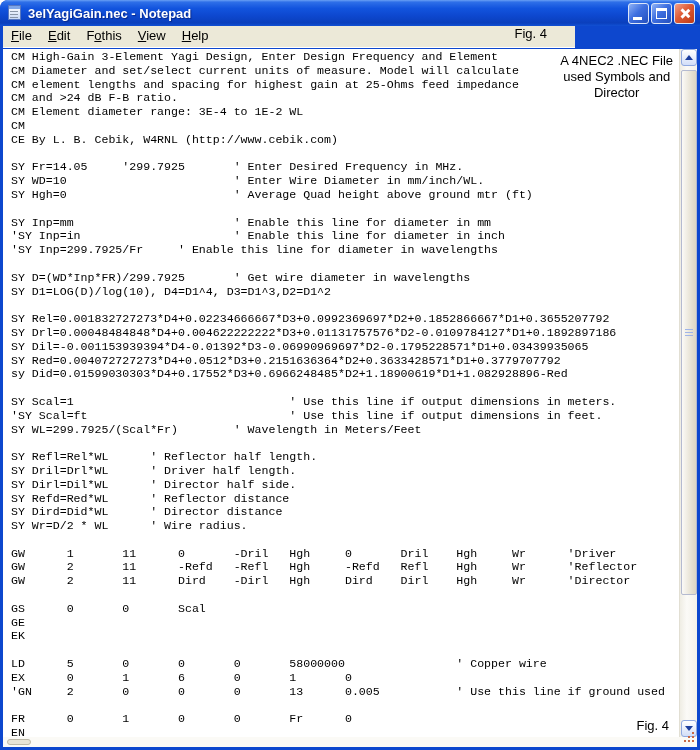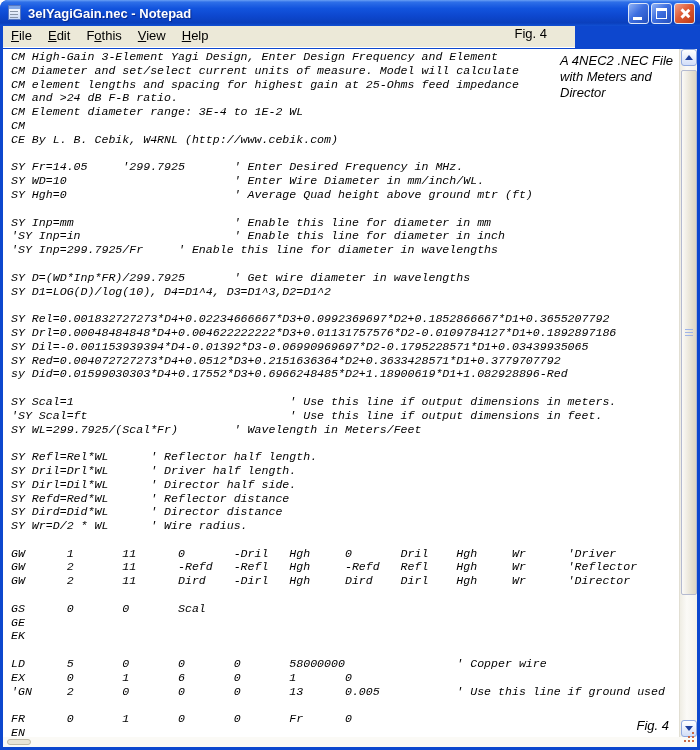--- a/index.html
+++ b/index.html
@@ -28,25 +28,25 @@
 
   
   .menubar{position:absolute;left:3px;top:26px;width:572px;height:22px;background:#ECE9D8;
     display:flex;align-items:flex-start;font-size:13px;color:#000;border-bottom:1px solid #FFFFFF;box-sizing:border-box;}
   .menu-item{padding:2px 8px;white-space:nowrap;}
   .mkey{text-decoration:underline;}
   .fig-top{margin-left:auto;padding-right:28px;font-size:13px;}
 
   
   .body{position:absolute;left:3px;top:49px;width:694px;height:688px;background:#fff;display:flex;}
-  .editor{position:relative;width:676px;height:100%;overflow:hidden;font-style:italic;}
+  .editor{position:relative;width:676px;height:100%;overflow:hidden;}
   .code{position:absolute;left:8px;top:1px;font-family:"Liberation Mono","DejaVu Sans Mono",monospace;
     font-size:11.6px;color:#000;white-space:pre;}
   .code-line{height:13.8px;line-height:13.8px;}
-  .annotation{position:absolute;top:4px;right:6px;text-align:left;font-size:13px;line-height:16px;color:#000;}
+  .annotation{position:absolute;top:4px;right:6px;text-align:center;font-size:13px;line-height:16px;color:#000;}
   .fig-bottom{position:absolute;right:10px;bottom:4px;font-size:13px;color:#000;}
 
   
   .vscroll{position:relative;width:18px;height:100%;box-sizing:border-box;
     background:linear-gradient(90deg,#EFEDE4,#FBFAF7 40%,#F3F1EA);border-left:1px solid #E2DFD3;}
   .sbtn{position:absolute;left:1px;width:16px;height:17px;box-sizing:border-box;border-radius:3px;
     background:linear-gradient(180deg,#FFFFFF,#D2DEF8);border:1px solid #8FA8E0;}
   .sbtn.up{top:0;}
   .sbtn.down{bottom:0;}
   .tri-up{position:absolute;left:3px;top:5px;width:0;height:0;
@@ -99,21 +99,21 @@
     <span class="menu-item"><span></span><span class="mkey">V</span><span>iew</span></span>
     <span class="menu-item"><span></span><span class="mkey">H</span><span>elp</span></span>
     <span class="fig-top">Fig. 4</span>
   </div>
 
   <div class="body">
     <div class="editor">
       <div class="code"><div class="code-line">CM High-Gain 3-Element Yagi Design, Enter Design Frequency and Element</div><div class="code-line">CM Diameter and set/select current units of measure. Model will calculate</div><div class="code-line">CM element lengths and spacing for highest gain at 25-Ohms feed impedance</div><div class="code-line">CM and &gt;24 dB F-B ratio.</div><div class="code-line">CM Element diameter range: 3E-4 to 1E-2 WL</div><div class="code-line">CM</div><div class="code-line">CE By L. B. Cebik, W4RNL (http://www.cebik.com)</div><div class="code-line"></div><div class="code-line">SY Fr=14.05     '299.7925       ' Enter Desired Frequency in MHz.</div><div class="code-line">SY WD=10                        ' Enter Wire Diameter in mm/inch/WL.</div><div class="code-line">SY Hgh=0                        ' Average Quad height above ground mtr (ft)</div><div class="code-line"></div><div class="code-line">SY Inp=mm                       ' Enable this line for diameter in mm</div><div class="code-line">'SY Inp=in                      ' Enable this line for diameter in inch</div><div class="code-line">'SY Inp=299.7925/Fr     ' Enable this line for diameter in wavelengths</div><div class="code-line"></div><div class="code-line">SY D=(WD*Inp*FR)/299.7925       ' Get wire diameter in wavelengths</div><div class="code-line">SY D1=LOG(D)/log(10), D4=D1^4, D3=D1^3,D2=D1^2</div><div class="code-line"></div><div class="code-line">SY Rel=0.001832727273*D4+0.02234666667*D3+0.0992369697*D2+0.1852866667*D1+0.3655207792</div><div class="code-line">SY Drl=0.00048484848*D4+0.004622222222*D3+0.01131757576*D2-0.0109784127*D1+0.1892897186</div><div class="code-line">SY Dil=-0.001153939394*D4-0.01392*D3-0.06990969697*D2-0.1795228571*D1+0.03439935065</div><div class="code-line">SY Red=0.004072727273*D4+0.0512*D3+0.2151636364*D2+0.3633428571*D1+0.3779707792</div><div class="code-line">sy Did=0.01599030303*D4+0.17552*D3+0.6966248485*D2+1.18900619*D1+1.082928896-Red</div><div class="code-line"></div><div class="code-line">SY Scal=1                               ' Use this line if output dimensions in meters.</div><div class="code-line">'SY Scal=ft                             ' Use this line if output dimensions in feet.</div><div class="code-line">SY WL=299.7925/(Scal*Fr)        ' Wavelength in Meters/Feet</div><div class="code-line"></div><div class="code-line">SY Refl=Rel*WL      ' Reflector half length.</div><div class="code-line">SY Dril=Drl*WL      ' Driver half length.</div><div class="code-line">SY Dirl=Dil*WL      ' Director half side.</div><div class="code-line">SY Refd=Red*WL      ' Reflector distance</div><div class="code-line">SY Dird=Did*WL      ' Director distance</div><div class="code-line">SY Wr=D/2 * WL      ' Wire radius.</div><div class="code-line"></div><div class="code-line">GW      1       11      0       -Dril   Hgh     0       Dril    Hgh     Wr      'Driver</div><div class="code-line">GW      2       11      -Refd   -Refl   Hgh     -Refd   Refl    Hgh     Wr      'Reflector</div><div class="code-line">GW      2       11      Dird    -Dirl   Hgh     Dird    Dirl    Hgh     Wr      'Director</div><div class="code-line"></div><div class="code-line">GS      0       0       Scal</div><div class="code-line">GE</div><div class="code-line">EK</div><div class="code-line"></div><div class="code-line">LD      5       0       0       0       58000000                ' Copper wire</div><div class="code-line">EX      0       1       6       0       1       0</div><div class="code-line">'GN     2       0       0       0       13      0.005           ' Use this line if ground used</div><div class="code-line"></div><div class="code-line">FR      0       1       0       0       Fr      0</div><div class="code-line">EN</div></div>
       <div class="annotation">
         <div>A 4NEC2 .NEC File</div>
-        <div>with Meters and</div>
+        <div>used Symbols and</div>
         <div>Director</div>
       </div>
       <div class="fig-bottom">Fig. 4</div>
     </div>
     <div class="vscroll">
       <div class="sbtn up">
         <span class="tri-up"></span>
       </div>
       <div class="vthumb">
         <span class="vgrip"></span>

